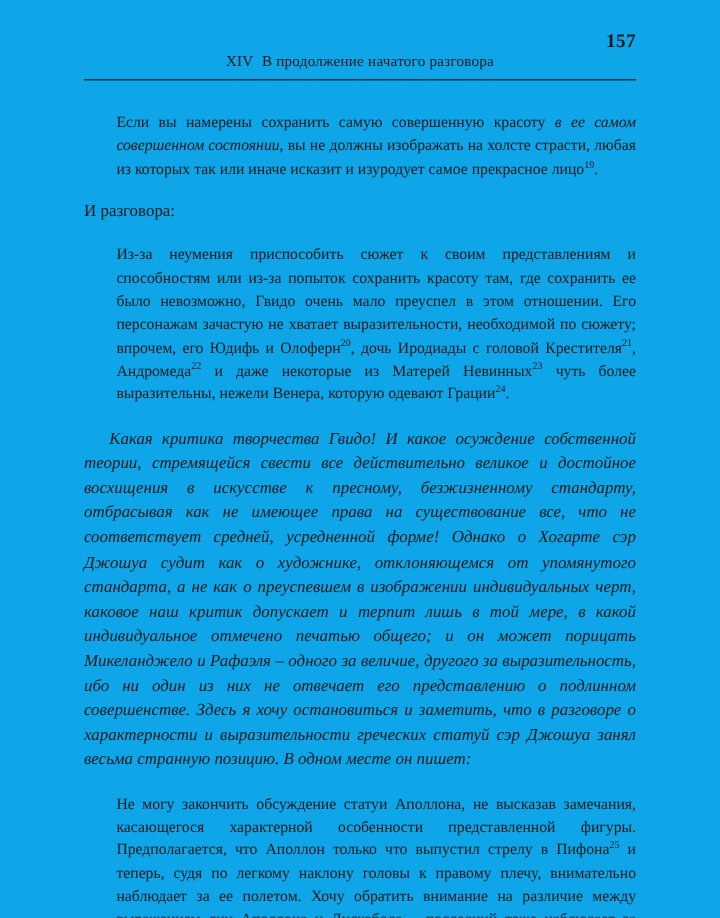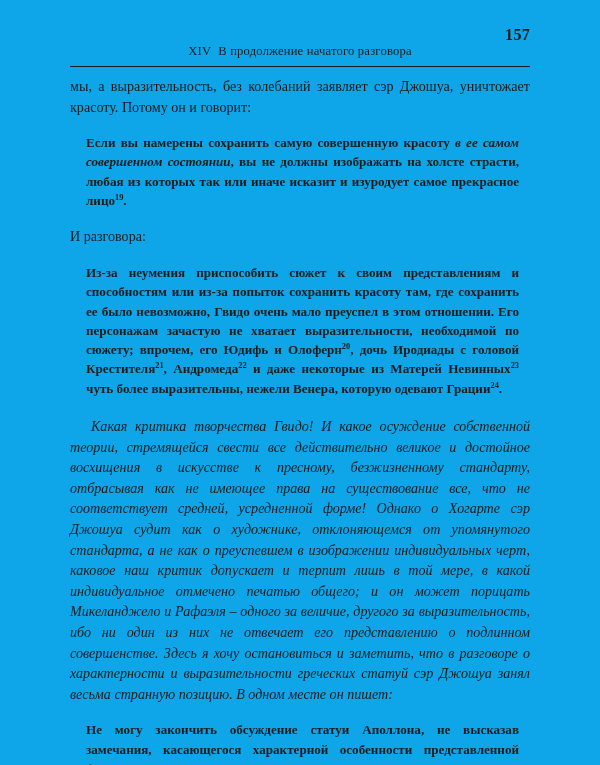--- a/index.html
+++ b/index.html
@@ -73,24 +73,23 @@
     text-indent: 0;
     margin-bottom: 0;
   }
   .body-par.indented {
     text-indent: 21px;
     font-style: italic;
   }
   .quote {
     font-size: 13.1px;
     line-height: 19.3px;
-    margin-left: 16px;
+    margin-left: 27px;
     width: 433px;
     text-align: justify;
-    font-weight: bold;
   }
   .gap-md { height: 16px; }
   .gap-lg { height: 18px; }
   i { font-style: italic; }
   sup {
     font-size: 8.4px;
     vertical-align: super;
     line-height: 0;
   }
 </style>
@@ -100,21 +99,20 @@
 <div class="page">
 
   <div class="running-head">
     <span class="rh-chapter"><span class="rh-numeral">XIV</span><span>В продолжение начатого разговора</span></span>
   </div>
   <div class="folio" style="left:auto;right:70px;">157</div>
   <div class="head-rule"></div>
 
   <div class="body-col">
 
-    <p class="body-par">мы, а выразительность, без колебаний заявляет сэр Джошуа, уничтожает красоту. Потому он и говорит:</p>
 
     <div class="gap-md"></div>
 
     <p class="quote"><span>Если вы намерены сохранить самую совершенную красоту </span><i>в ее самом совершенном состоянии</i><span>, вы не должны изображать на холсте страсти, любая из которых так или иначе исказит и изуродует самое прекрасное лицо</span><sup>19</sup><span>.</span></p>
 
     <div class="gap-md"></div>
 
     <p class="body-par">И разговора:</p>
 
     <div class="gap-md"></div>

